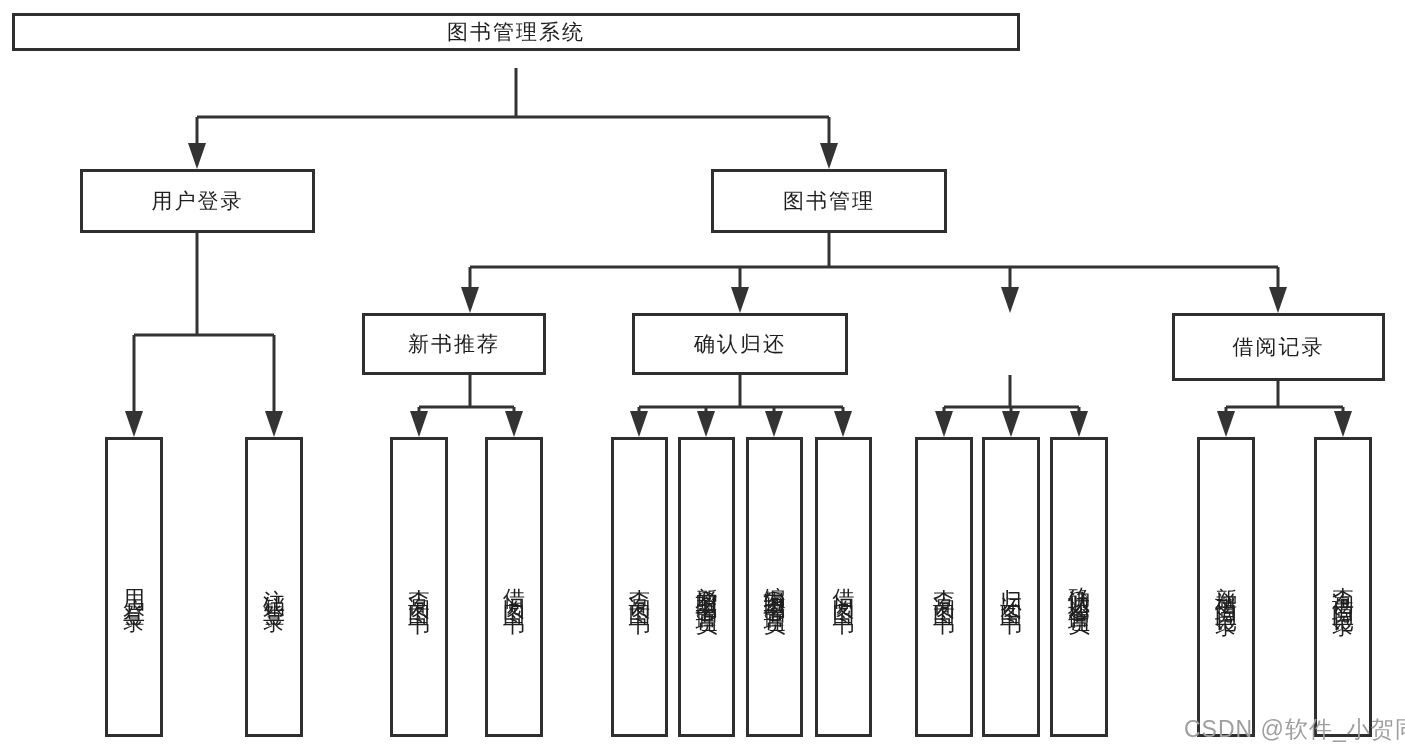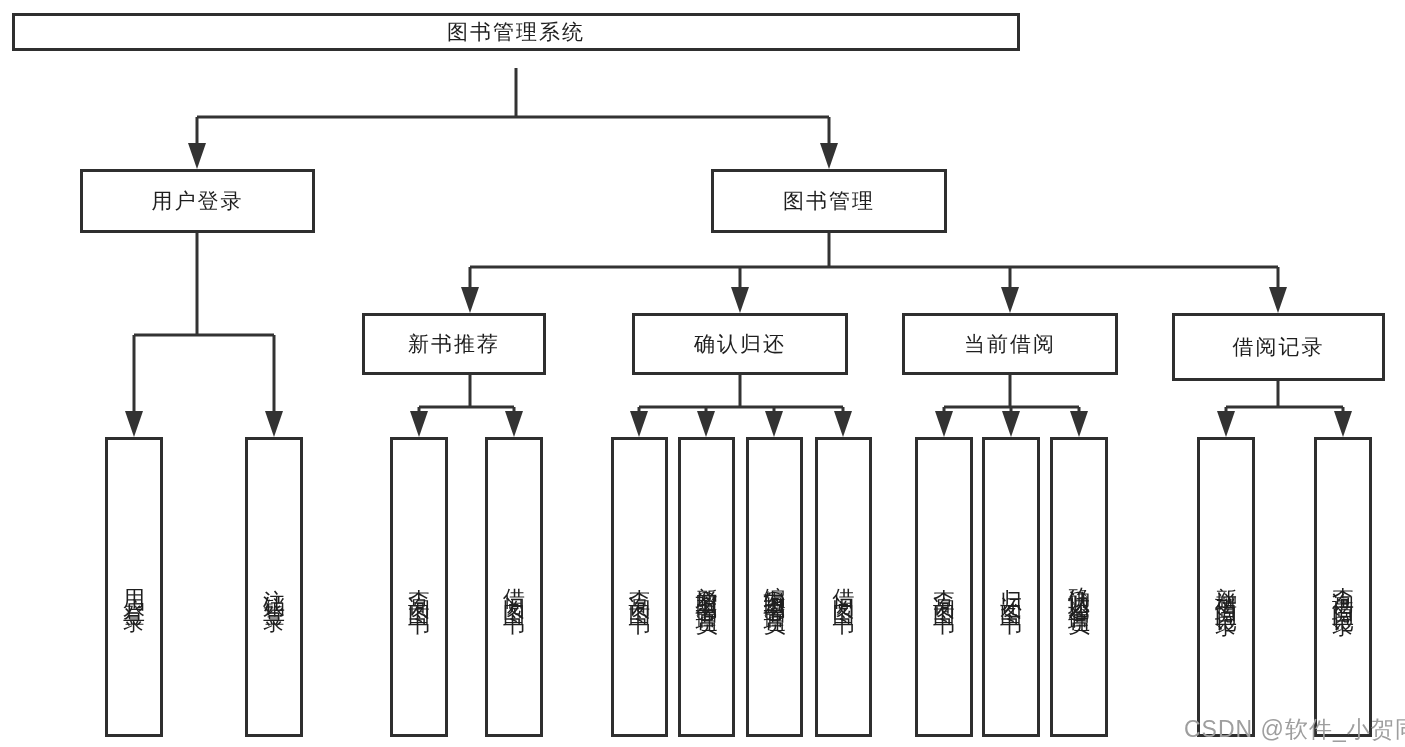--- a/index.html
+++ b/index.html
@@ -98,21 +98,20 @@
     <polygon points="1334,411 1352,411 1343,437"></polygon>
   </svg>
 
   <div class="node" style="left:12px;top:13px;width:1008px;height:38px;">图书管理系统</div>
 
   <div class="node" style="left:80px;top:169px;width:235px;height:64px;">用户登录</div>
   <div class="node" style="left:711px;top:169px;width:236px;height:64px;">图书管理</div>
 
   <div class="node" style="left:362px;top:313px;width:184px;height:62px;">新书推荐</div>
   <div class="node" style="left:632px;top:313px;width:216px;height:62px;">确认归还</div>
-  <div class="node" style="left:902px;top:313px;width:216px;height:62px;">当前借阅</div>
   <div class="node" style="left:1172px;top:313px;width:213px;height:68px;">借阅记录</div>
 
   <div class="vnode" style="left:105px;top:437px;width:58px;height:300px;">用户登录</div>
   <div class="vnode" style="left:245px;top:437px;width:58px;height:300px;">注销登录</div>
 
   <div class="vnode" style="left:390px;top:437px;width:58px;height:300px;">查询图书</div>
   <div class="vnode" style="left:485px;top:437px;width:58px;height:300px;">借阅图书</div>
 
   <div class="vnode" style="left:611px;top:437px;width:57px;height:300px;">查询图书</div>
   <div class="vnode" style="left:678px;top:437px;width:57px;height:300px;letter-spacing:4px;">新增图书（管理员）</div>

